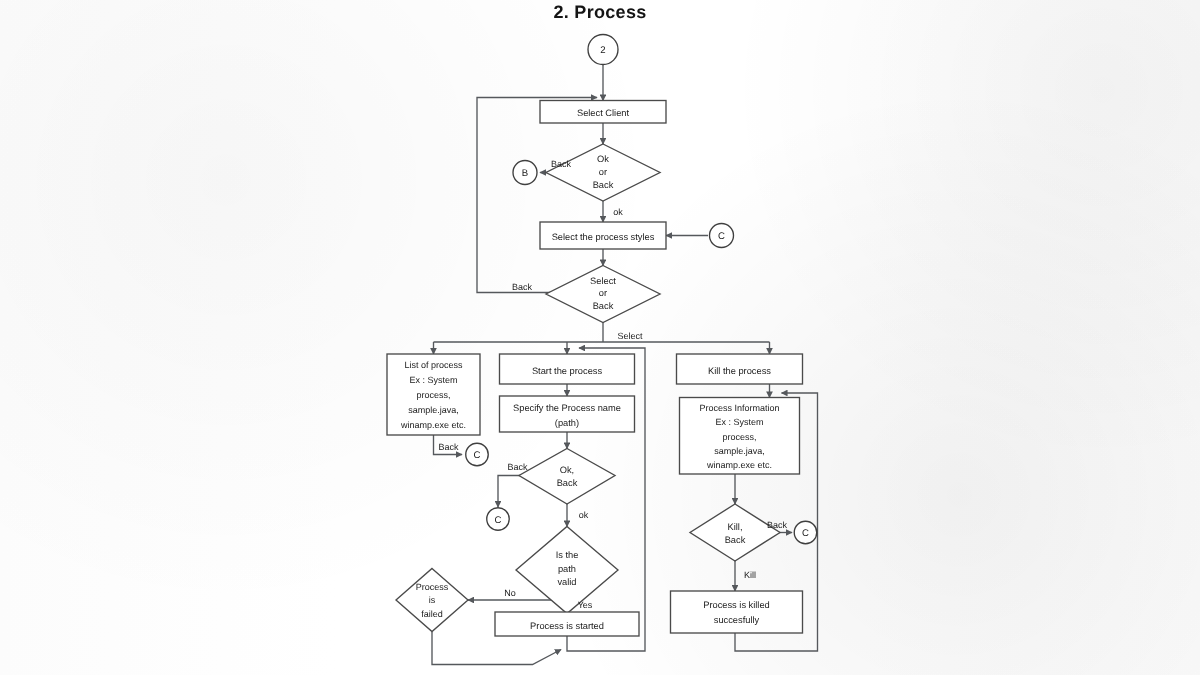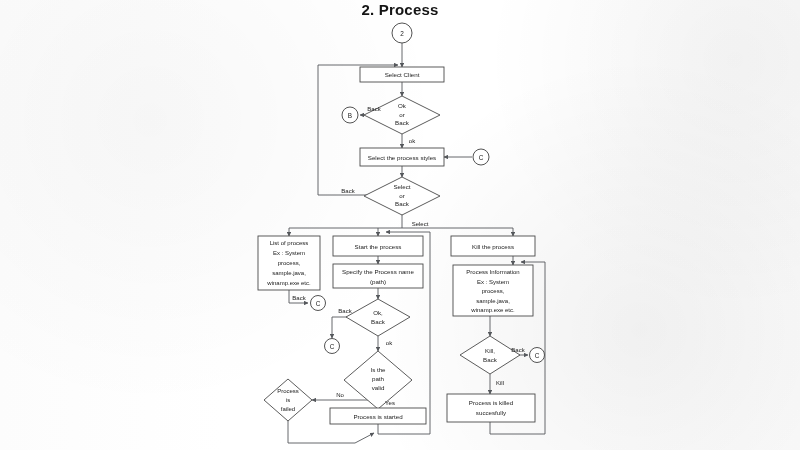--- a/index.html
+++ b/index.html
@@ -27,21 +27,21 @@
     top: 0;
     width: 800px;
     height: 450px;
   }
   .page-title {
     position: absolute;
     left: 0;
     top: 1px;
     width: 800px;
     text-align: center;
-    font-size: 15px;
+    font-size: 12px;
     font-weight: bold;
     color: #151515;
     letter-spacing: 0.2px;
   }
   svg text {
     font-family: "Liberation Sans", sans-serif;
     fill: #1a1a1a;
   }
   .node-label { font-size: 6.2px; }
   .note-label { font-size: 6.0px; }

